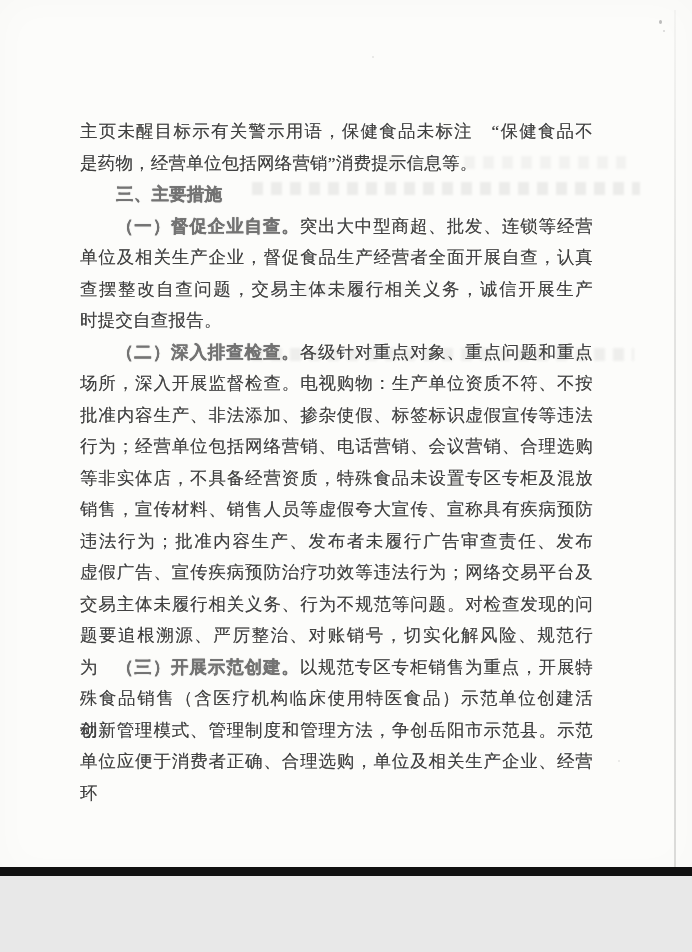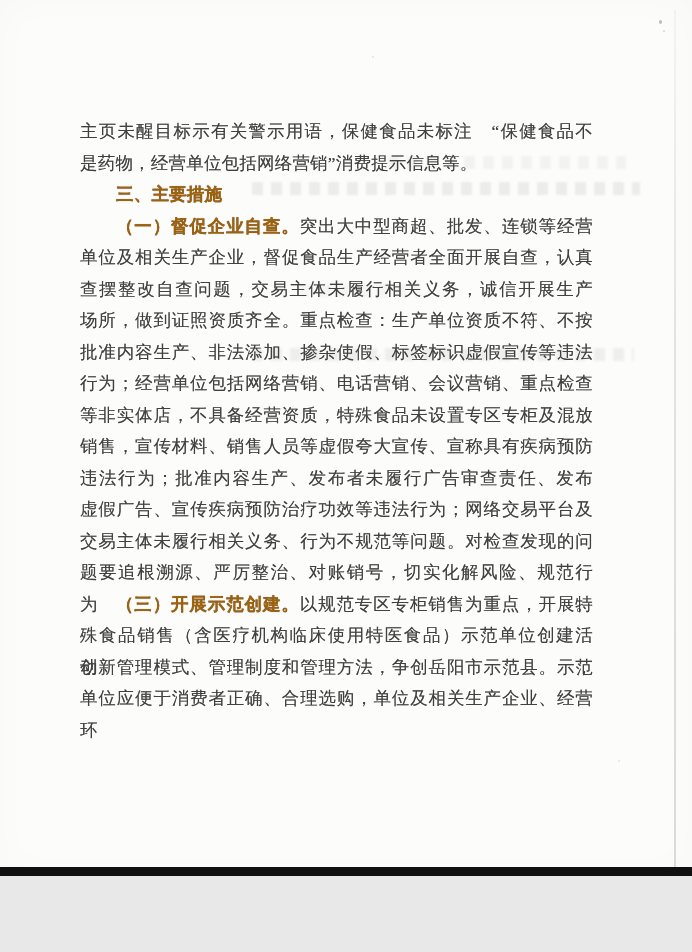--- a/index.html
+++ b/index.html
@@ -34,21 +34,21 @@
     letter-spacing: 0.2px;
   }
   .line.fill {
     text-align-last: justify;
   }
   .line.indent {
     padding-left: 36px;
   }
   .line .bold {
     font-weight: 700;
-    color: #a16207;
+    color: #737373;
     text-shadow: 0 0 0.7px rgba(35,35,35,0.8);
     font-family: Liberation Mono, monospace;
   }
   
   .footer {
     position: absolute;
     left: 74px;
     top: 866px;
     font-size: 14px;
     letter-spacing: 2px;
@@ -109,23 +109,25 @@
   <div class="speck s4"></div>
   <div class="speck s5"></div>
 
   <div class="body-text" id="body-text">
       <div class="line fill"><span>主页未醒目标示有关警示用语，保健食品未标注　“保健食品不</span></div>
       <div class="line"><span>是药物，经营单位包括网络营销”消费提示信息等。</span></div>
       <div class="line indent"><span class="bold">三、主要措施</span></div>
       <div class="line indent fill"><span class="bold">（一）督促企业自查。</span><span>突出大中型商超、批发、连锁等经营</span></div>
       <div class="line fill"><span>单位及相关生产企业，督促食品生产经营者全面开展自查，认真</span></div>
       <div class="line fill"><span>查摆整改自查问题，交易主体未履行相关义务，诚信开展生产</span></div>
-      <div class="line fill"><span>场所，做到证照资质齐全。重点检查：生产单位资质不符、不按</span></div>
+      <div class="line"><span>时提交自查报告。</span></div>
+      <div class="line indent fill"><span class="bold">（二）深入排查检查。</span><span>各级针对重点对象、重点问题和重点</span></div>
+      <div class="line fill"><span>场所，深入开展监督检查。电视购物：生产单位资质不符、不按</span></div>
       <div class="line fill"><span>批准内容生产、非法添加、掺杂使假、标签标识虚假宣传等违法</span></div>
-      <div class="line fill"><span>行为；经营单位包括网络营销、电话营销、会议营销、重点检查</span></div>
+      <div class="line fill"><span>行为；经营单位包括网络营销、电话营销、会议营销、合理选购</span></div>
       <div class="line fill"><span>等非实体店，不具备经营资质，特殊食品未设置专区专柜及混放</span></div>
       <div class="line fill"><span>销售，宣传材料、销售人员等虚假夸大宣传、宣称具有疾病预防</span></div>
       <div class="line fill"><span>违法行为；批准内容生产、发布者未履行广告审查责任、发布</span></div>
       <div class="line fill"><span>虚假广告、宣传疾病预防治疗功效等违法行为；网络交易平台及</span></div>
       <div class="line fill"><span>交易主体未履行相关义务、行为不规范等问题。对检查发现的问</span></div>
       <div class="line fill"><span>题要追根溯源、严厉整治、对账销号，切实化解风险、规范行为。</span></div>
       <div class="line indent fill"><span class="bold">（三）开展示范创建。</span><span>以规范专区专柜销售为重点，开展特</span></div>
       <div class="line fill"><span>殊食品销售（含医疗机构临床使用特医食品）示范单位创建活动，</span></div>
       <div class="line fill"><span>创新管理模式、管理制度和管理方法，争创岳阳市示范县。示范</span></div>
       <div class="line fill"><span>单位应便于消费者正确、合理选购，单位及相关生产企业、经营环</span></div>

